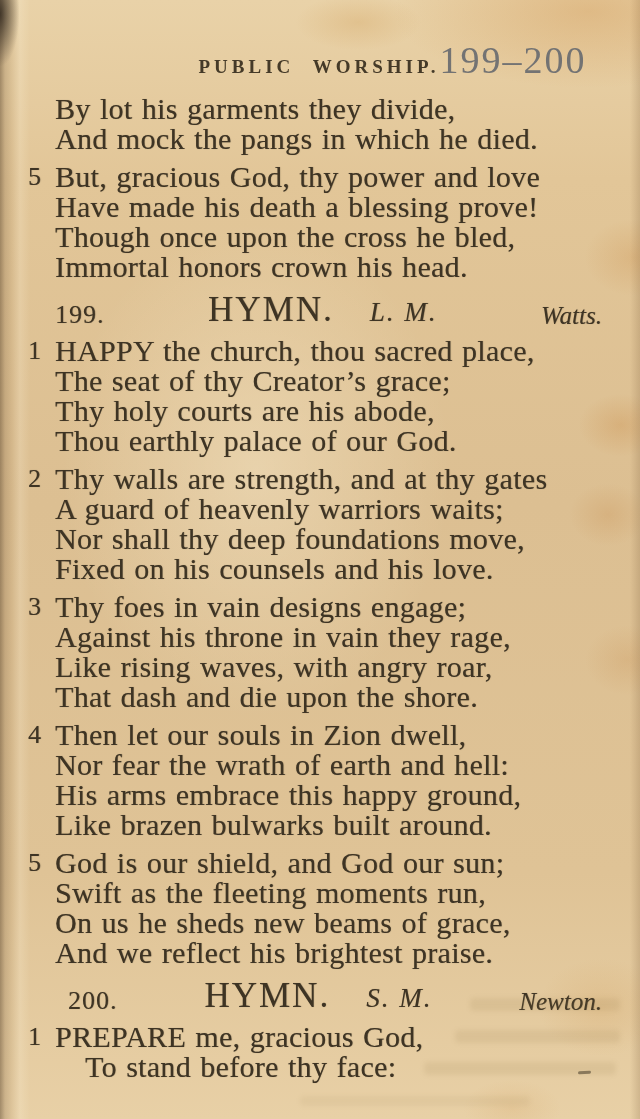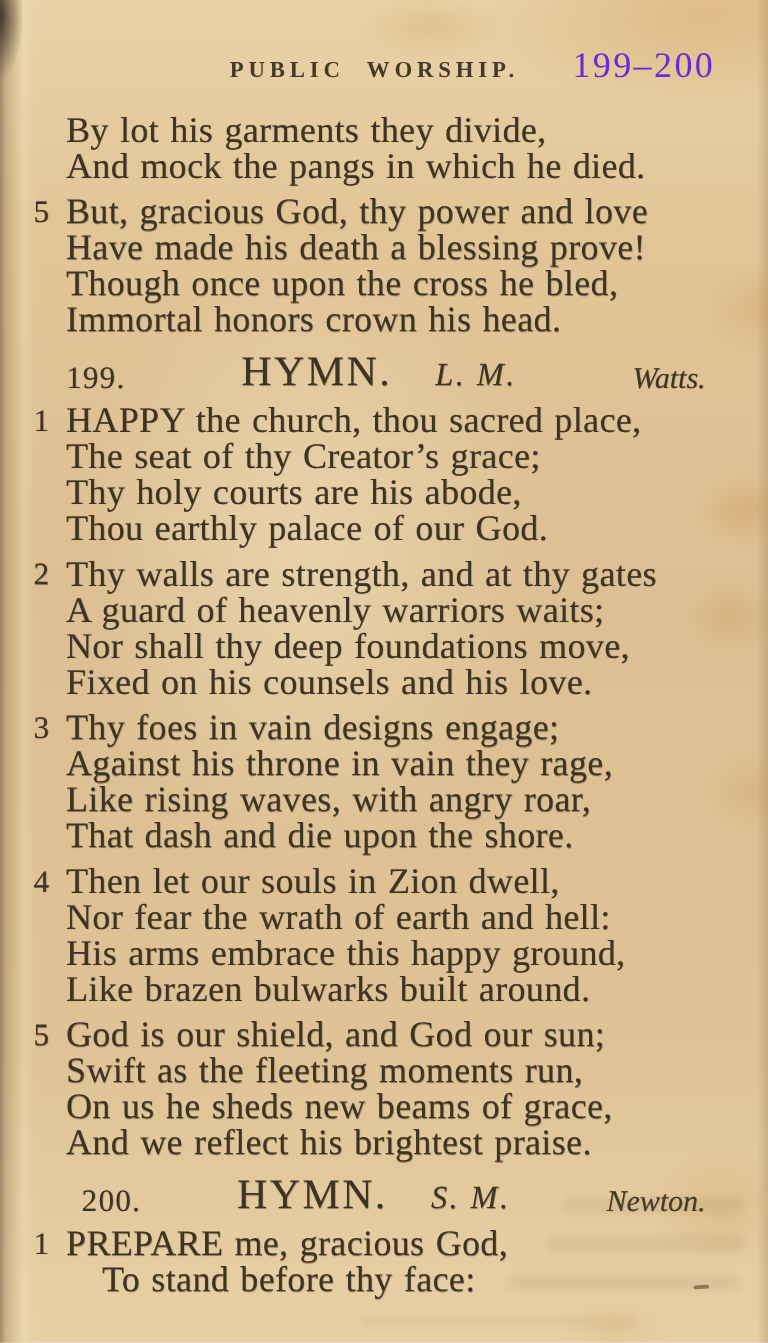--- a/index.html
+++ b/index.html
@@ -24,26 +24,26 @@
       radial-gradient(ellipse 70px 40px at 80% 99%, rgba(205,150,80,0.16), rgba(205,150,80,0) 70%),
       
       radial-gradient(ellipse 300px 380px at 40% 42%, rgba(255,246,220,0.34), rgba(255,246,220,0) 65%),
       
       linear-gradient(90deg, rgba(92,70,45,0.50) 0px, rgba(120,92,60,0.25) 5px, rgba(150,120,80,0.12) 12px, rgba(255,248,228,0.18) 20px, rgba(0,0,0,0) 30px),
       
       linear-gradient(270deg, rgba(120,90,55,0.22) 0px, rgba(120,90,55,0) 10px),
       
       linear-gradient(180deg, #e9d2a8 0%, #e2c698 16%, #dcbf92 45%, #dfc396 78%, #e8d0a6 100%);
   }
-  .page { position:relative; height:100%; padding:38px 44px 0 28px; }
+  .page { position:relative; height:100%; padding:38px 30px 0 28px; }
 
   .header { display:flex; align-items:baseline; height:34px; margin-bottom:22px; }
   .header .spacer { flex:1; }
   .running-title { font-size:19px; letter-spacing:4px; word-spacing:10px; font-weight:bold; color:#453a28; }
-  .page-numbers { flex:1; text-align:right; font-size:30px; letter-spacing:2px; color:#6d28d9; }
+  .page-numbers { flex:1; text-align:left; font-size:38px; letter-spacing:2px; color:#737373; }
 
   .stanza { position:relative; padding-left:27px; margin-bottom:8px; }
   .line { font-size:30px; line-height:30px; white-space:nowrap; letter-spacing:0.3px; word-spacing:1.5px;
           text-shadow:0.4px 0.4px 0.7px rgba(62,52,36,0.55); }
   .line.indent { margin-left:30px;font-family:Liberation Serif, serif; }
   .stanza-num { position:absolute; left:0; top:0; font-size:26px; line-height:30px;
           text-shadow:0.4px 0.4px 0.7px rgba(62,52,36,0.55); }
 
   .hymn-heading { display:flex; align-items:flex-end; height:34px; margin:14px 0 6px 0;
           text-shadow:0.4px 0.4px 0.7px rgba(62,52,36,0.5); }

